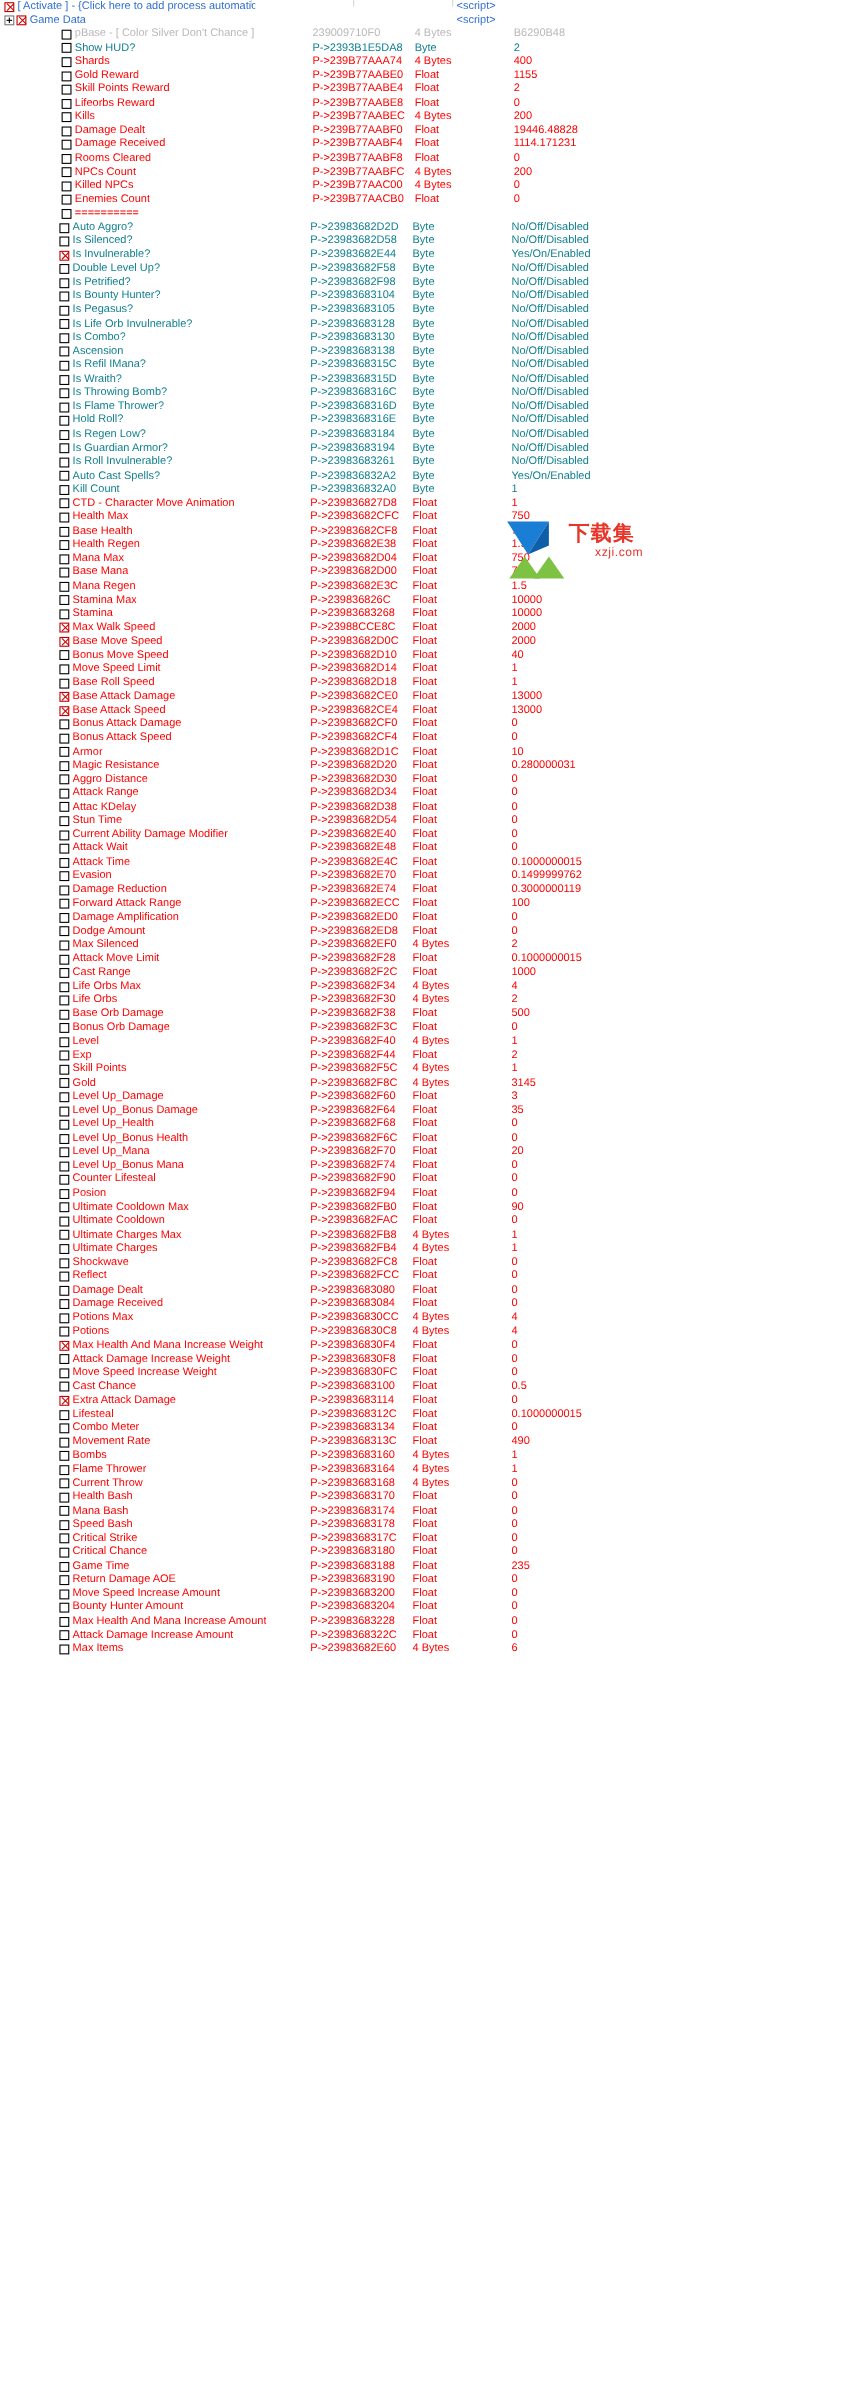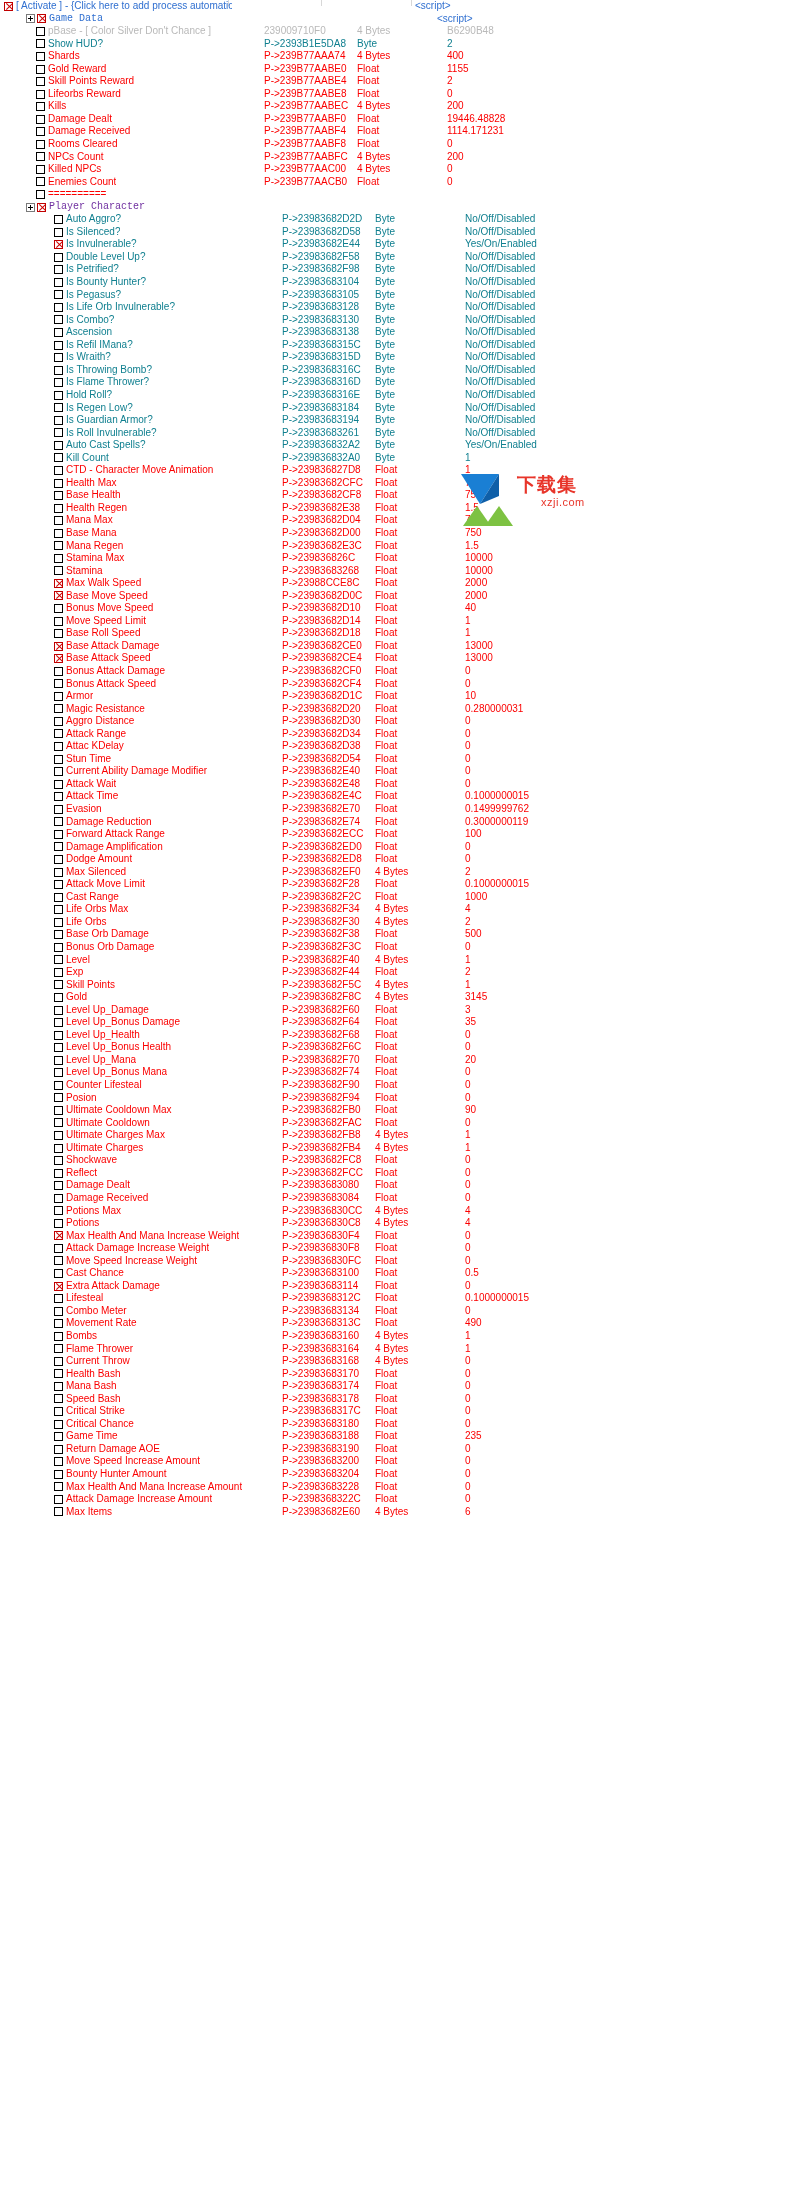--- a/index.html
+++ b/index.html
@@ -127,22 +127,22 @@
 
   
   .c-blue   { color: #2f6fd0; }
   .c-purple { color: #7030a0; }
   .c-red    { color: #fb0000; }
   .c-teal   { color: #0f7f8f; }
   .c-gray   { color: #b9b9b9; }
 
   
   .ind-0 { padding-left: 4px; }
-  .ind-1 { padding-left: 26px; font-family: Liberation Mono, monospace; }
-  .ind-2 { padding-left: 36px; }
+  .ind-1 { padding-left: 4px; }
+  .ind-2 { padding-left: 56px; }
   .ind-3 { padding-left: 54px; }
 
   
   .watermark {
     position: absolute;
     left: 459px;
     top: 470px;
     width: 130px;
     height: 60px;
     pointer-events: none;
@@ -316,30 +316,20 @@
       <div class="cell-value c-red">0</div>
     </div>
     <div class="row">
       <div class="cell-desc ind-2">
         <span class="cbox"></span>
         <span class="label c-red">==========</span>
       </div>
       <div class="cell-addr c-red"></div>
       <div class="cell-type c-red"></div>
       <div class="cell-value c-red"></div>
-    </div>
-    <div class="row">
-      <div class="cell-desc ind-1">
-        <span class="expander"></span>
-        <span class="cbox checked red-border"></span>
-        <span class="label c-purple">Player Character</span>
-      </div>
-      <div class="cell-addr c-purple"></div>
-      <div class="cell-type c-purple"></div>
-      <div class="cell-value c-purple"></div>
     </div>
     <div class="row">
       <div class="cell-desc ind-3">
         <span class="cbox"></span>
         <span class="label c-teal">Auto Aggro?</span>
       </div>
       <div class="cell-addr c-teal">P-&gt;23983682D2D</div>
       <div class="cell-type c-teal">Byte</div>
       <div class="cell-value c-teal">No/Off/Disabled</div>
     </div>

